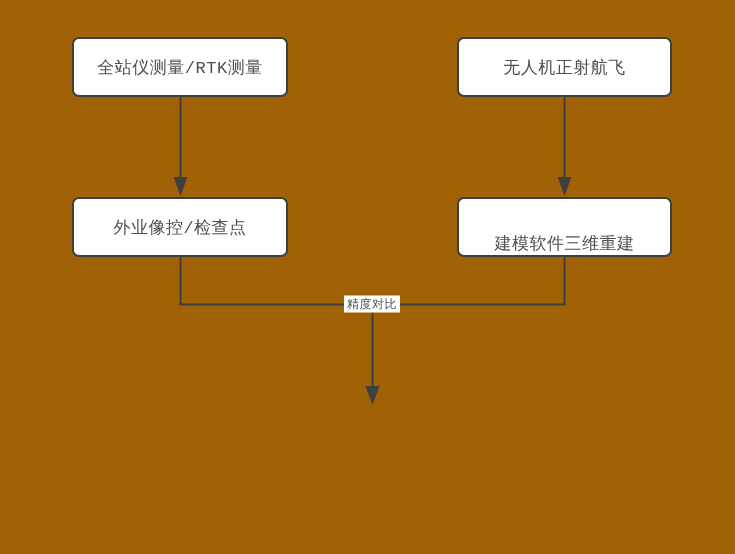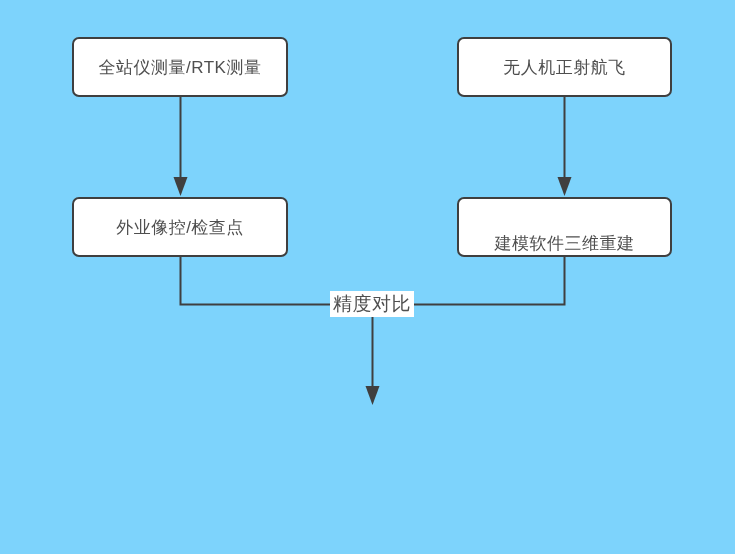--- a/index.html
+++ b/index.html
@@ -5,22 +5,23 @@
   html, body {
     margin: 0;
     padding: 0;
     background: #ffffff;
     font-family: "Liberation Sans", "DejaVu Sans", sans-serif;
   }
   .canvas {
     position: relative;
     width: 735px;
     height: 554px;
-    background: #7dd3fc;
+    background: #a16207;
     overflow: hidden;
+    font-family: Liberation Mono, monospace;
   }
   .node {
     position: absolute;
     box-sizing: border-box;
     background: #ffffff;
     border: 2px solid #3f3f3f;
     border-radius: 7px;
     display: flex;
     align-items: center;
     justify-content: center;
@@ -40,21 +41,21 @@
     top: 0;
     pointer-events: none;
   }
   .edge-label {
     position: absolute;
     left: 372px;
     top: 304px;
     transform: translate(-50%, -50%);
     background: #ffffff;
     padding: 0 3px;
-    font-size: 19px;
+    font-size: 12px;
     color: #4f4f4f;
     letter-spacing: 0.5px;
     white-space: nowrap;
   }
 </style>
 </head>
 <body>
 
 <div class="canvas">
 

